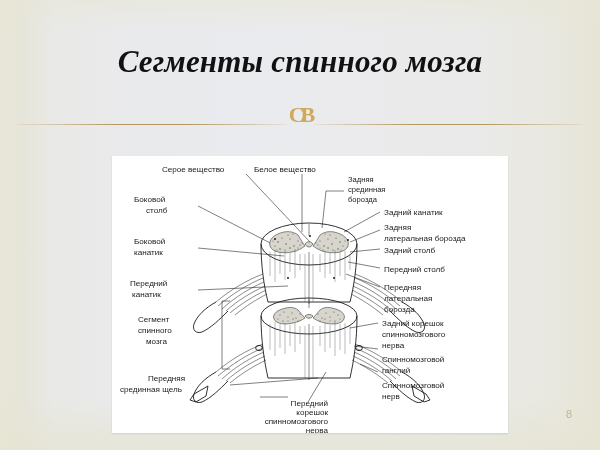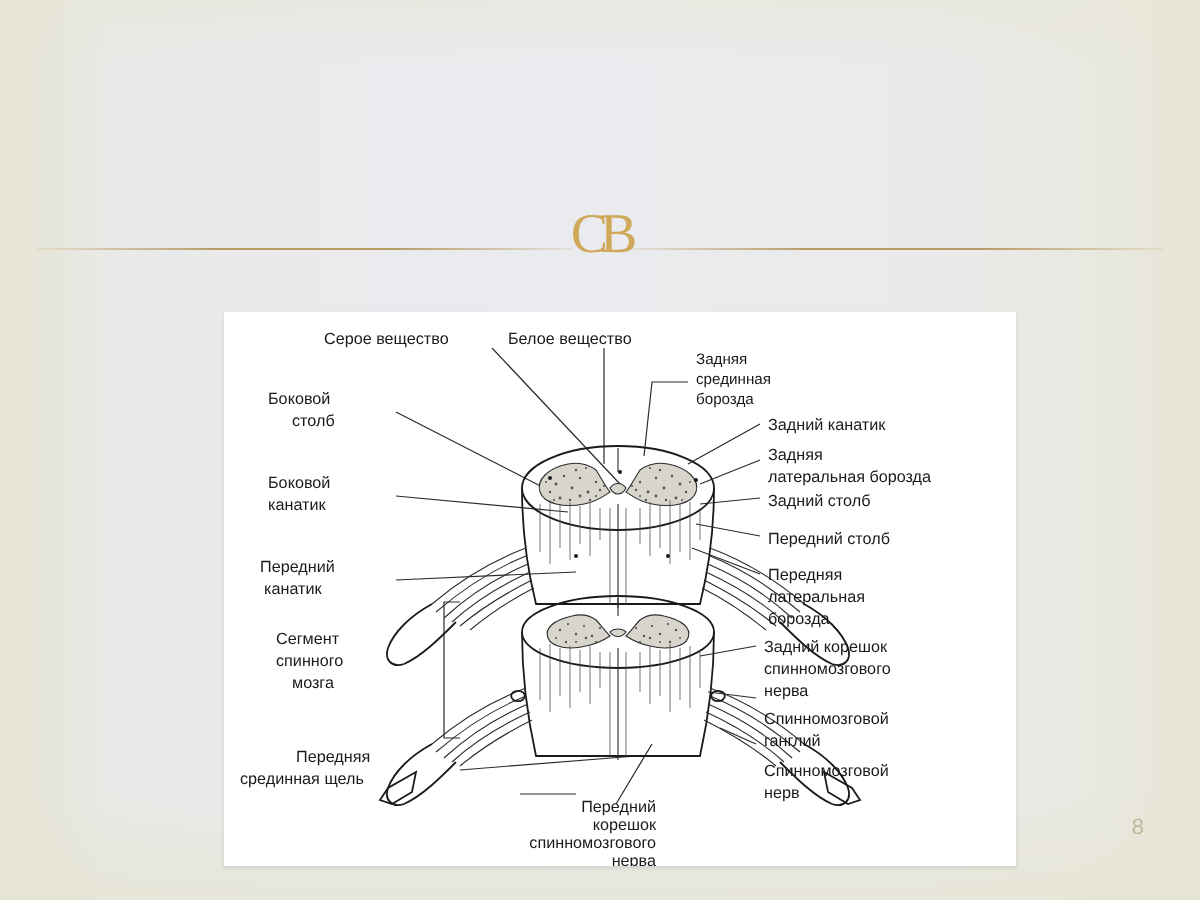--- a/index.html
+++ b/index.html
@@ -78,22 +78,22 @@
   }
   #divider .rule-left  { left: 0;    width: 268px; }
   #divider .rule-right { right: 0;   width: 268px; }
 
   #ornament {
     position: absolute;
     left: 50%;
     top: 104px;
     transform: translateX(-50%);
     font-family: "Liberation Serif", "DejaVu Serif", serif;
-    font-size: 28px;
-    font-weight: normal;
+    font-size: 22px;
+    font-weight: bold;
     color: #cfa85a;
     line-height: 1;
     z-index: 5;
     letter-spacing: -4px;
   }
 
   
   #figure-panel {
     position: absolute;
     left: 112px;
@@ -154,20 +154,21 @@
     font-size: 11px;
     color: #b9b99a;
     z-index: 6;
   }
 </style>
 </head>
 <body>
 
 <div id="slide">
 
+  <div id="title">Сегменты спинного мозга</div>
 
   <div id="divider">
     <div class="rule rule-left"></div>
     <div class="rule rule-right"></div>
   </div>
   <div id="ornament">CB</div>
 
   <div id="figure-panel">
 
     <svg id="figure-svg" width="396" height="277" viewBox="0 0 396 277">

